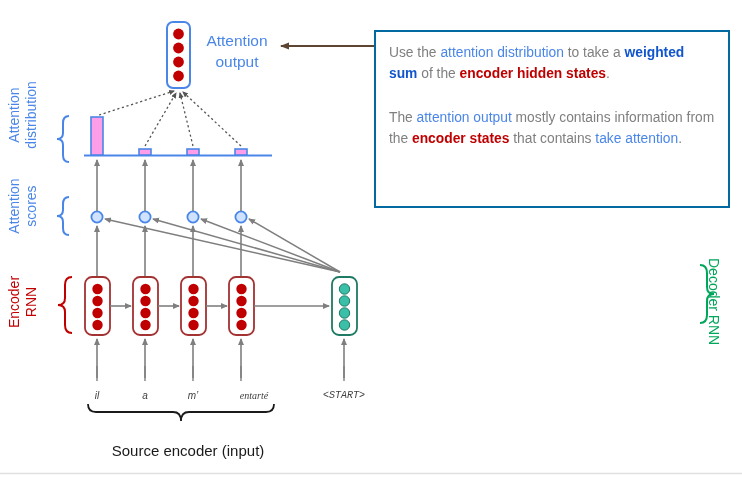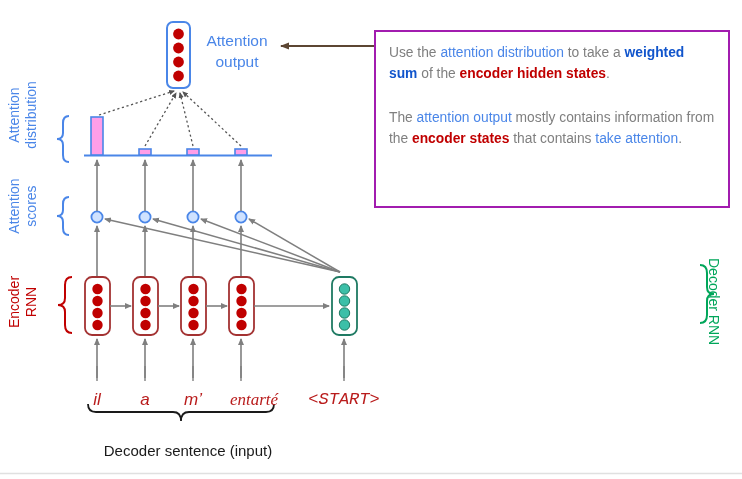--- a/index.html
+++ b/index.html
@@ -65,22 +65,22 @@
     left: 722px; top: 258px;
     width: 88px;
     color: #00a65a;
     transform: rotate(90deg);
     text-align: left;
   }
 
   
   .token {
     font-style: italic;
-    font-size: 17px;
-    color: #b91c1c;
+    font-size: 10px;
+    color: #404040;
     text-align: center;
     transform: translateX(-50%);
     top: 390px;
   }
   #token-0 { left: 97px; }
   #token-1 { left: 145px; }
   #token-2 { left: 193px; }
   #token-3 { left: 254px; font-family: Liberation Serif, serif; }
   #token-start { left: 344px; font-family: Liberation Mono, monospace; }
 
@@ -91,21 +91,21 @@
     text-align: center;
     width: 180px;
   }
 
   
   #callout {
     position: absolute;
     left: 374px; top: 30px;
     width: 356px; height: 178px;
     background: #ffffff;
-    border: 2px solid #a21caf;
+    border: 2px solid #0369a1;
   }
   #callout-inner {
     padding: 11px 13px 0 13px;
     font-size: 13.8px;
     line-height: 20.5px;
     color: #7f7f7f;
   }
   #callout p { margin: 0; }
   #callout-para-2 { margin-top: 24px !important; }
   .c-blue { color: #4a86e8; }
@@ -276,21 +276,21 @@
   <div class="side-label" id="label-encoder-rnn">Encoder RNN</div>
 
   <div class="side-label" id="label-decoder-rnn">Decoder RNN</div>
 
   <div class="txt token" id="token-0">il</div>
   <div class="txt token" id="token-1">a</div>
   <div class="txt token" id="token-2">m’</div>
   <div class="txt token" id="token-3">entarté</div>
   <div class="txt token" id="token-start">&lt;START&gt;</div>
 
-  <div class="txt" id="source-caption">Decoder sentence (input)</div>
+  <div class="txt" id="source-caption">Source encoder (input)</div>
 
   <div id="callout">
     <div id="callout-inner">
       <p id="callout-para-1"><span>Use the </span><span class="c-blue">attention distribution</span><span> to take a </span><span class="c-blue-b">weighted sum</span><span> of the </span><span class="c-red">encoder hidden states</span><span>.</span></p>
       <p id="callout-para-2"><span>The </span><span class="c-blue">attention output</span><span> mostly contains information from the </span><span class="c-red">encoder states</span><span> that contains </span><span class="c-blue">take attention</span><span>.</span></p>
     </div>
   </div>
 
 </div>
 

